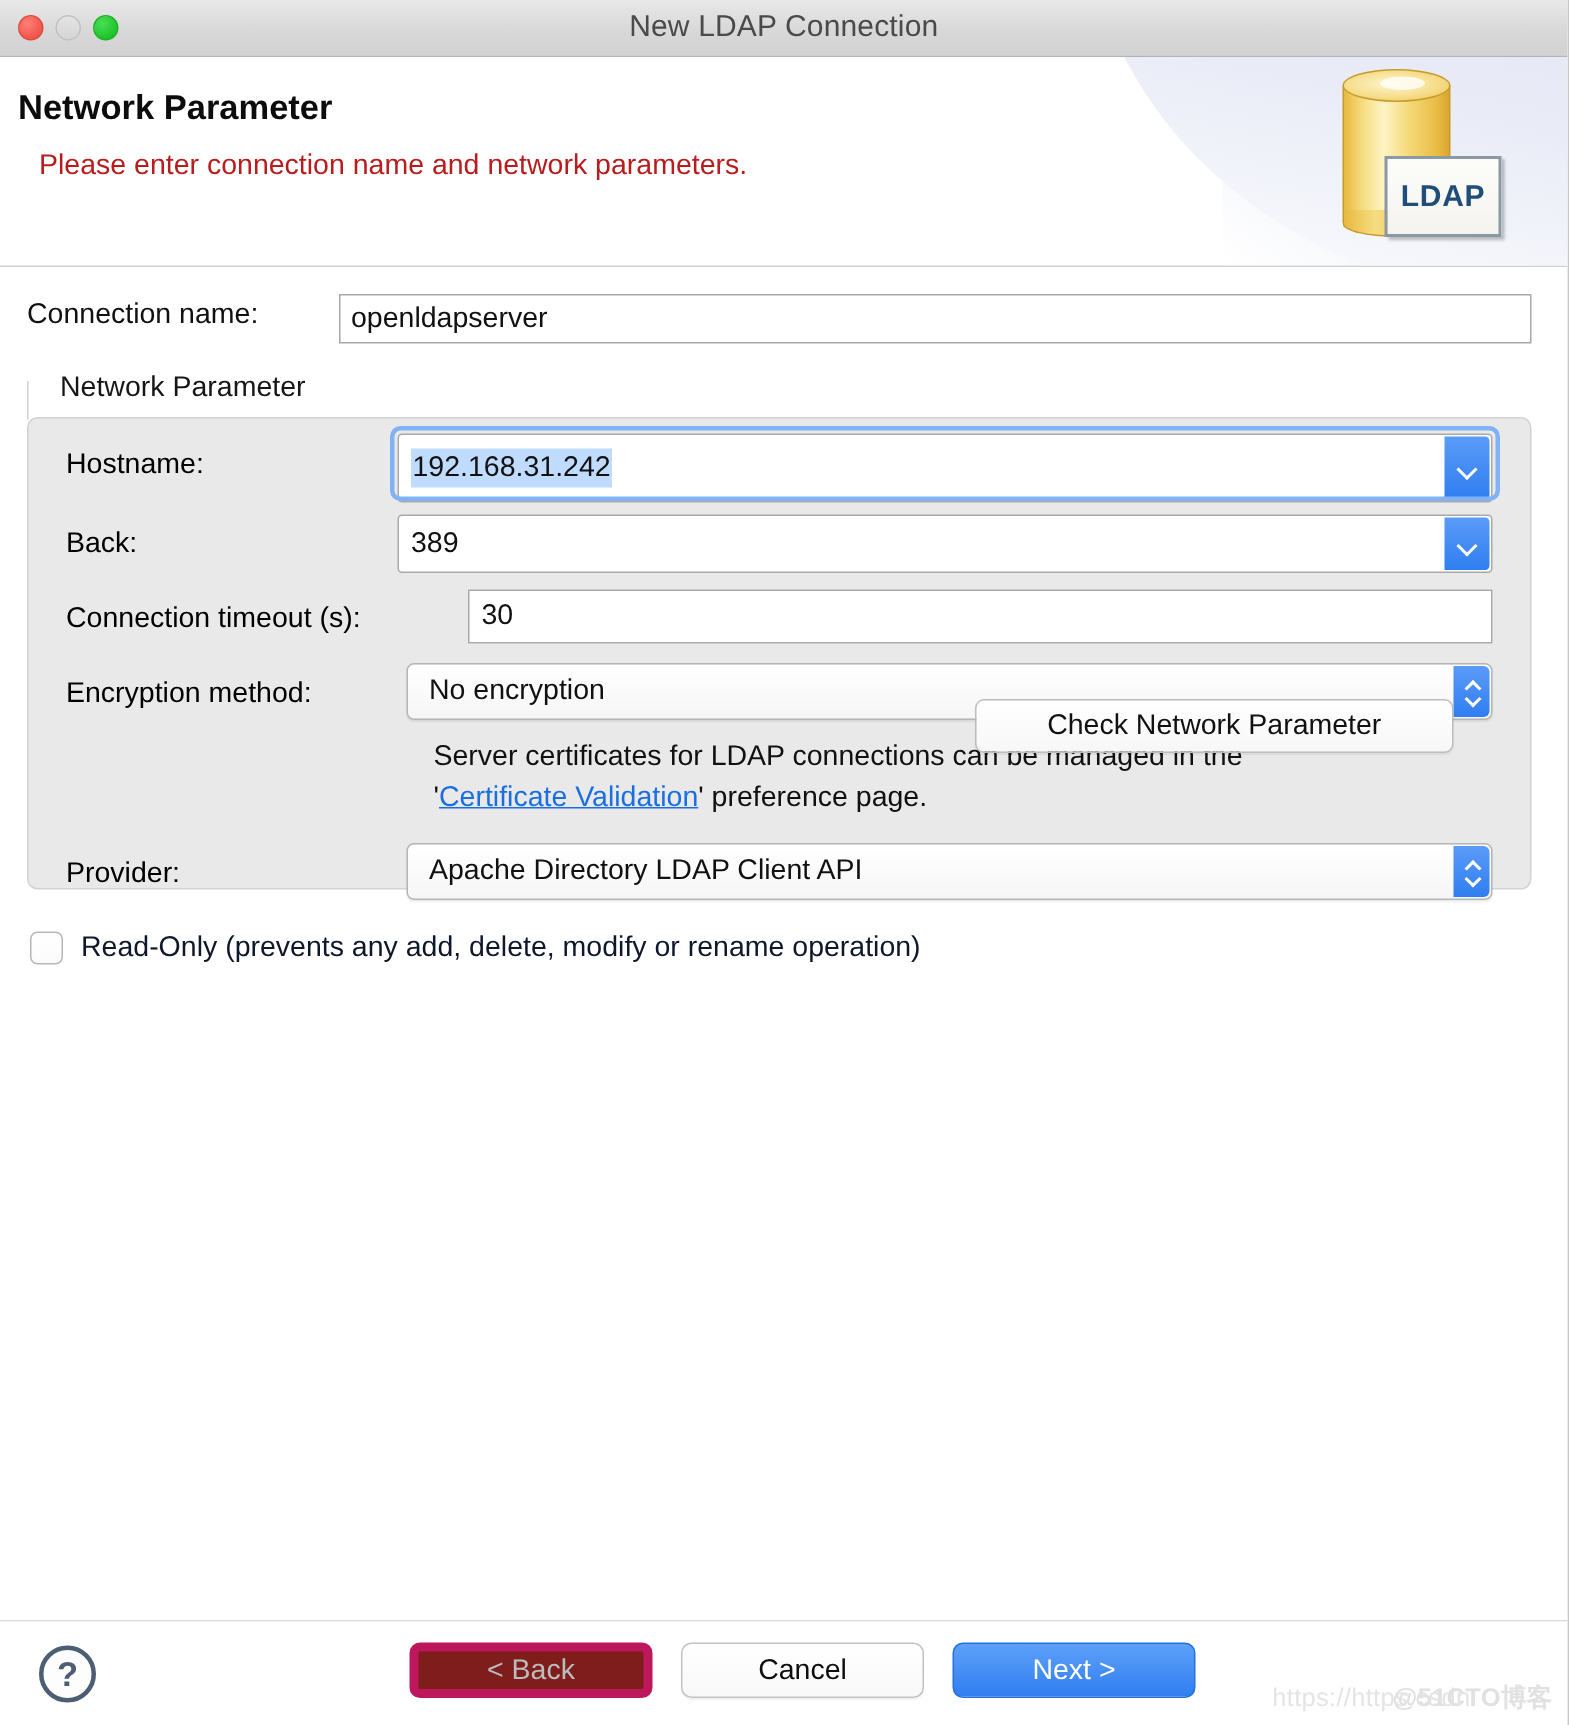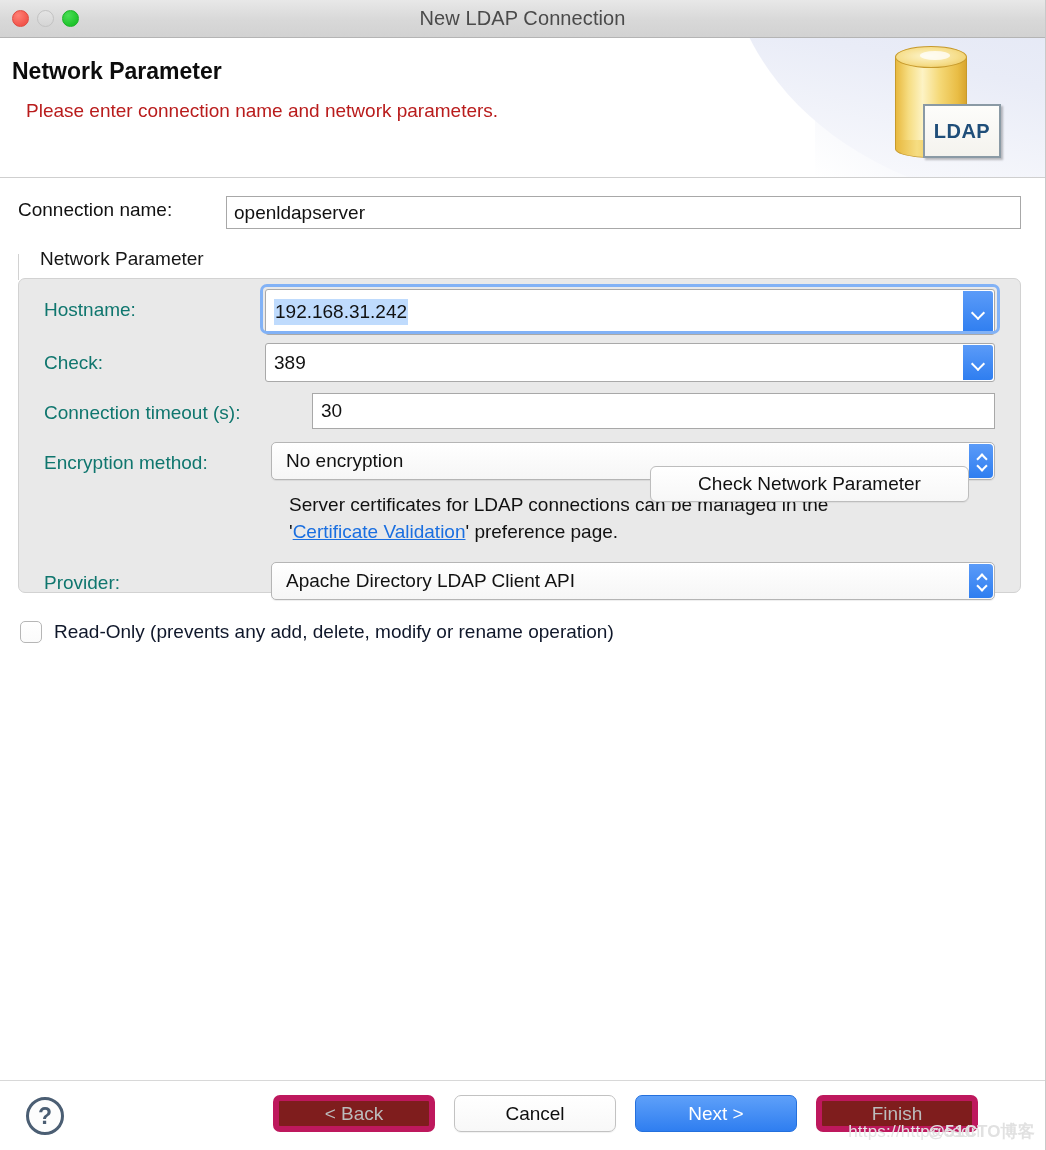--- a/index.html
+++ b/index.html
@@ -254,21 +254,21 @@
     left: 0;
     top: 4px;
     width: 1px;
     height: 26px;
     background: #d2d2d2;
   }
 
   .field-label {
     position: absolute;
     font-size: 19px;
-    color: #0f766e;
+    color: #000000;
   }
 
   
   .combo {
     position: absolute;
     background: #ffffff;
     border: 1px solid #a9a9a9;
     box-sizing: border-box;
     border-radius: 3px;
   }
@@ -578,21 +578,21 @@
 
         <div class="field-label" style="left:25px; top:20px;">Hostname:</div>
         <div class="combo" style="left:246px; top:10px; width:730px; height:46px;">
           <div class="combo-text selected">192.168.31.242</div>
           <div class="combo-btn">
             <div class="chev-down"></div>
           </div>
         </div>
         <div class="focus-ring" style="left:241px; top:5px; width:740px; height:50px;"></div>
 
-        <div class="field-label" style="left:25px; top:73px;">Check:</div>
+        <div class="field-label" style="left:25px; top:73px;">Back:</div>
         <div class="combo" style="left:246px; top:64px; width:730px; height:39px;">
           <div class="combo-text">389</div>
           <div class="combo-btn">
             <div class="chev-down"></div>
           </div>
         </div>
 
         <div class="field-label" style="left:25px; top:123px;">Connection timeout (s):</div>
         <input class="textfield" style="left: 293px; top: 114px; width: 683px; height: 36px;" type="text" value="30">
 
@@ -630,20 +630,19 @@
     </div>
 
   </div>
 
   <div class="footer">
     <div class="help-icon">?</div>
     <div class="footer-btns">
       <div class="fbtn disabled w-back">&lt; Back</div>
       <div class="fbtn normal w-cancel">Cancel</div>
       <div class="fbtn primary w-next">Next &gt;</div>
-      <div class="fbtn disabled w-finish">Finish</div>
     </div>
     <div class="watermark">
       <span>https://https.csdn</span><span class="wm2">@51CTO博客</span>
     </div>
   </div>
 
 </div>
 
 </body></html>

